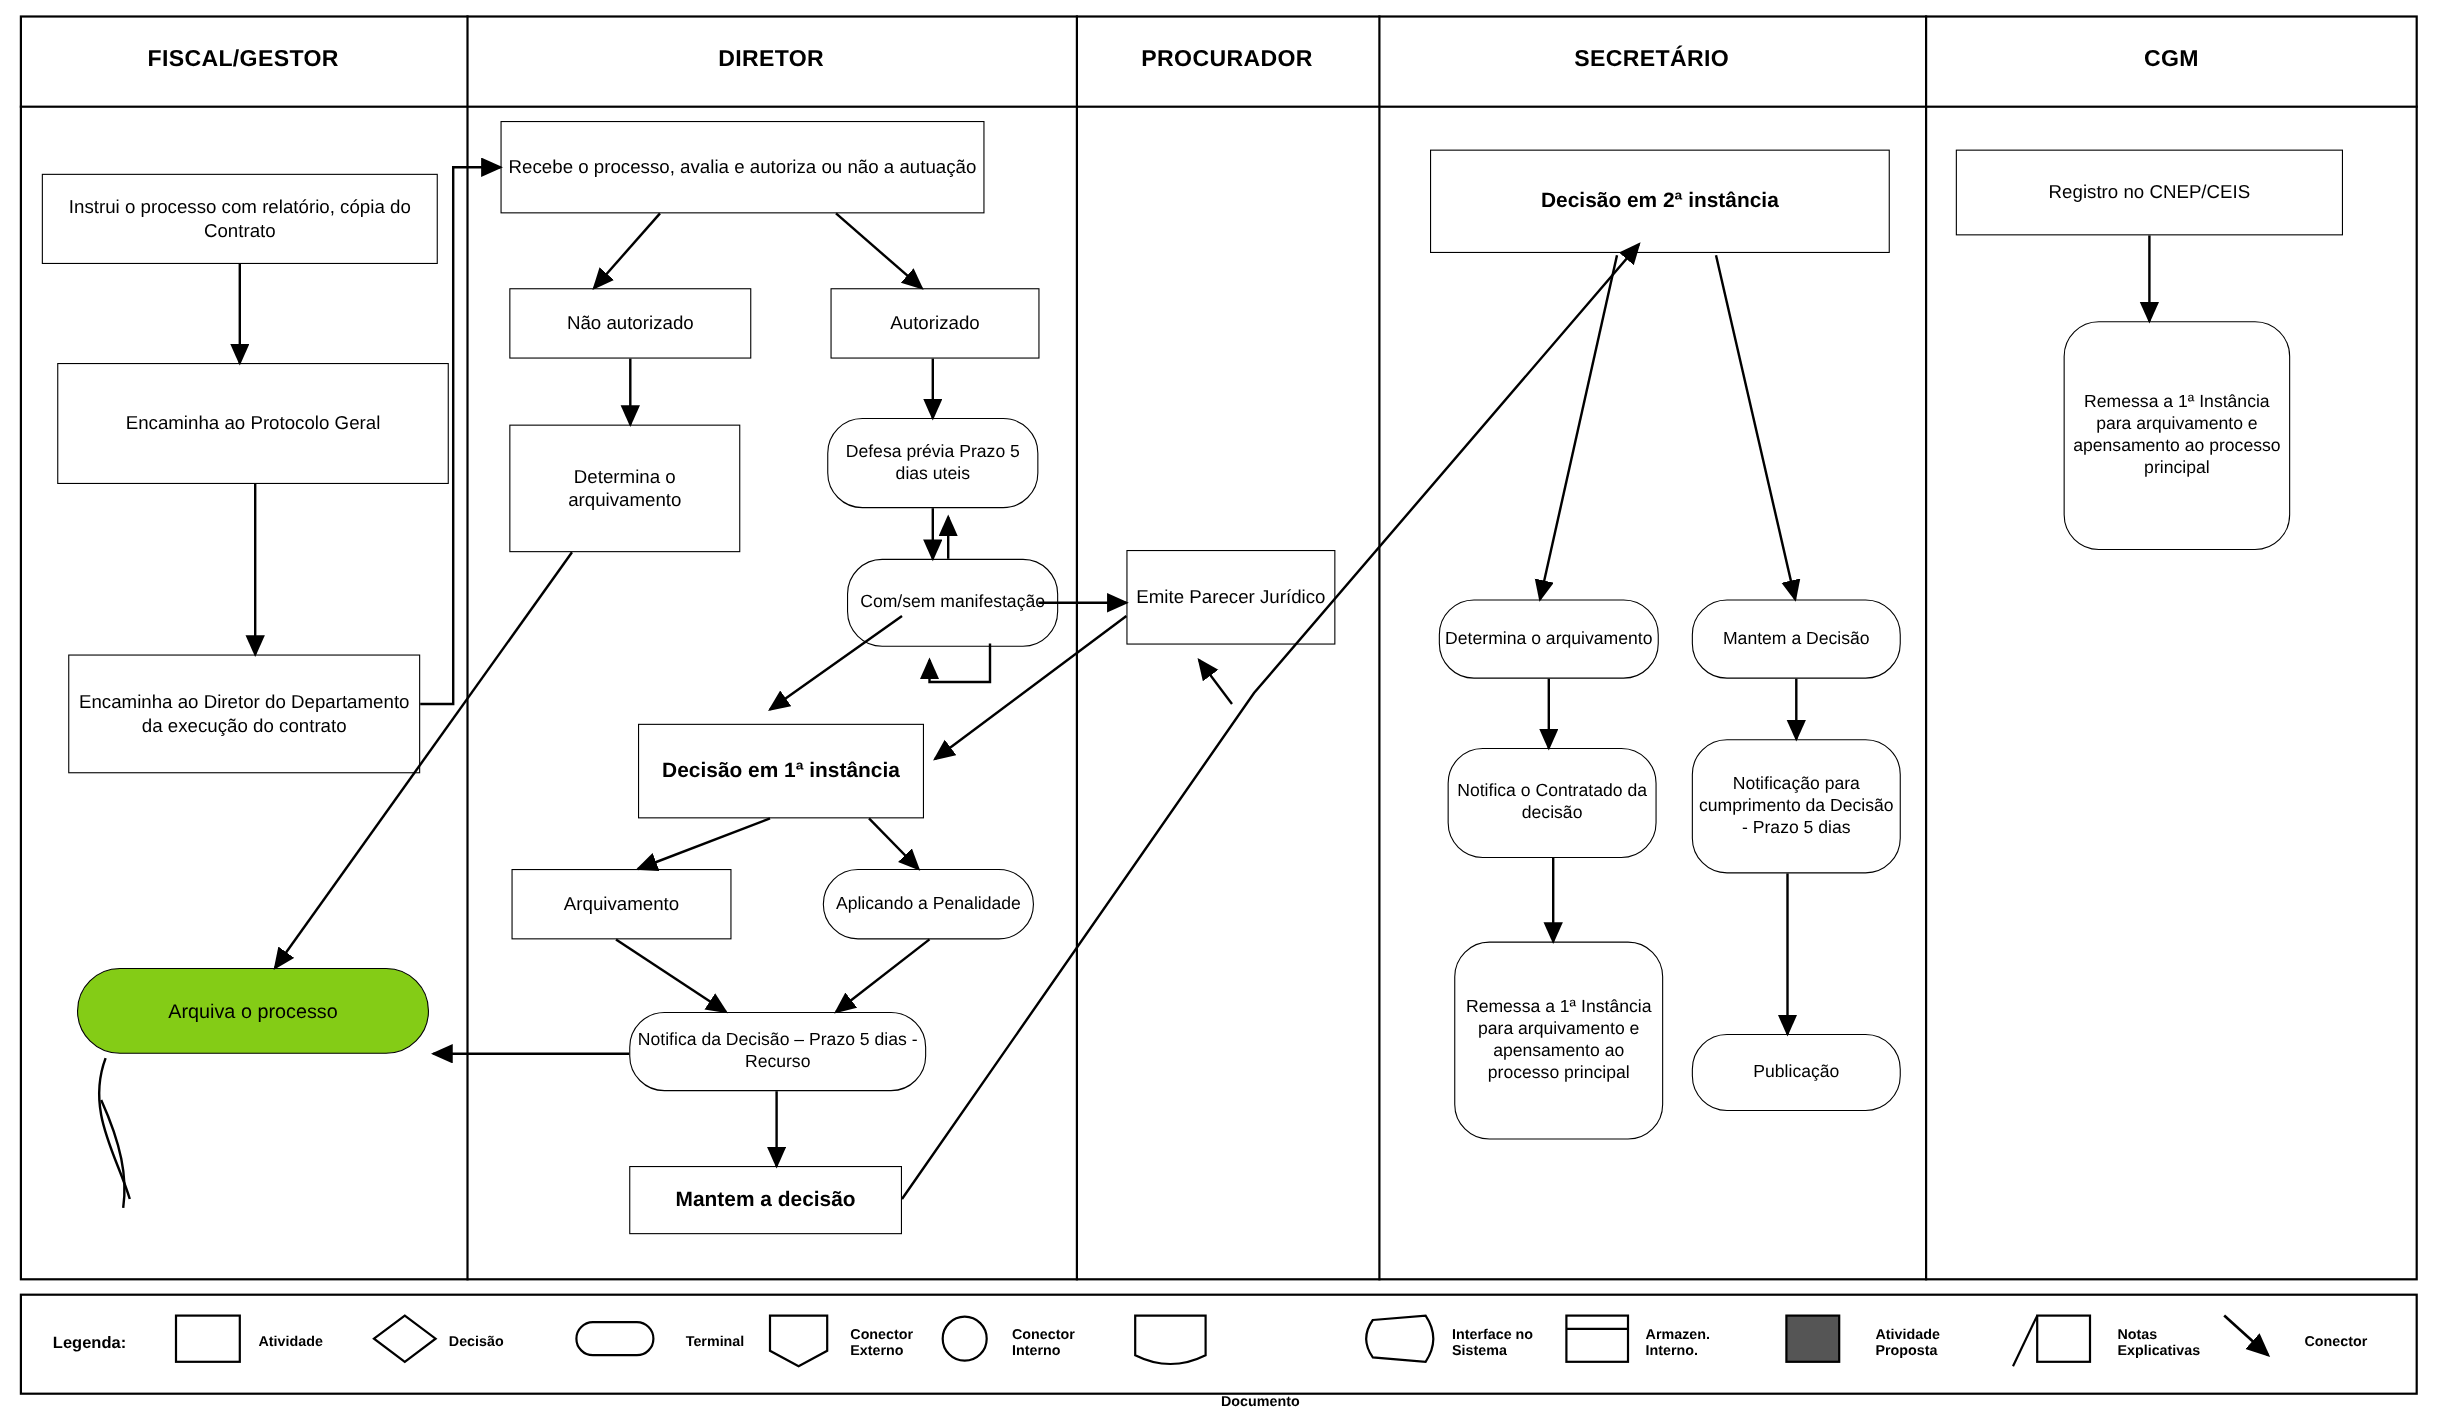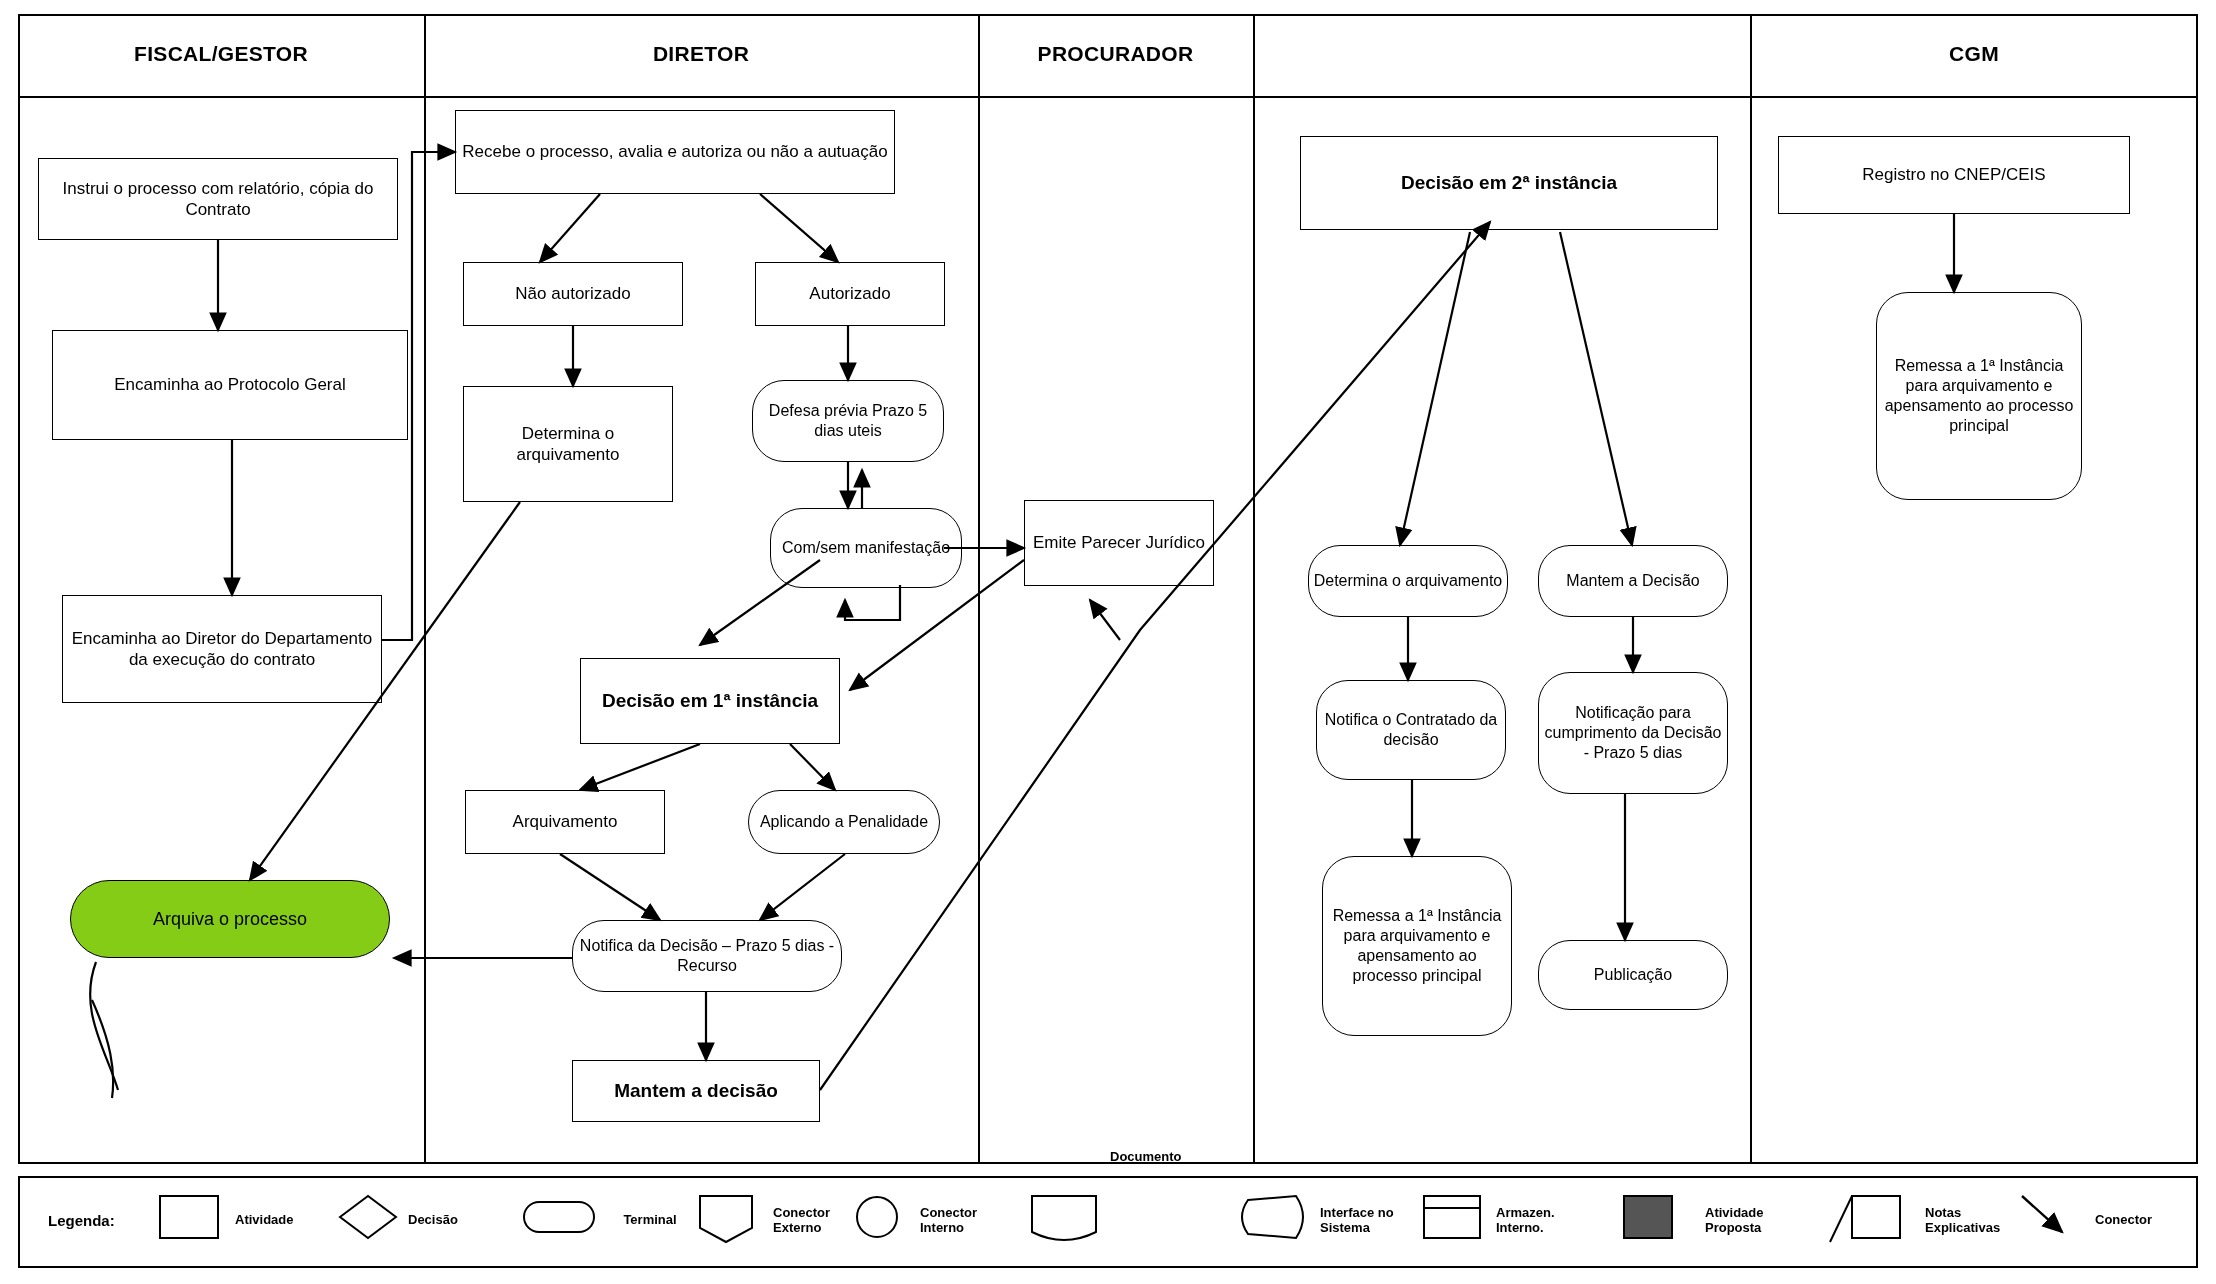--- a/index.html
+++ b/index.html
@@ -123,20 +123,21 @@
   <div class="header-rule"></div>
 
   <div class="lane-divider" style="left:424px;"></div>
   <div class="lane-divider" style="left:978px;"></div>
   <div class="lane-divider" style="left:1253px;"></div>
   <div class="lane-divider" style="left:1750px;"></div>
 
   <div class="lane-title" style="left:18px;  width:406px;">FISCAL/GESTOR</div>
   <div class="lane-title" style="left:424px; width:554px;">DIRETOR</div>
   <div class="lane-title" style="left:978px; width:275px;">PROCURADOR</div>
+  <div class="lane-title" style="left:1253px;width:497px;">SECRETÁRIO</div>
   <div class="lane-title" style="left:1750px;width:448px;">CGM</div>
 
   <div class="node" style="left:38px; top:158px; width:360px; height:82px;">Instrui o processo com relatório, cópia do Contrato</div>
 
   <div class="node" style="left:52px; top:330px; width:356px; height:110px;">Encaminha ao Protocolo Geral</div>
 
   <div class="node" style="left:62px; top:595px; width:320px; height:108px;">Encaminha ao Diretor do Departamento da execução do contrato</div>
 
   <div class="terminal" style="left:70px; top:880px; width:320px; height:78px;">Arquiva o processo</div>
 
@@ -183,21 +184,21 @@
   <div class="node small" style="left:1876px; top:292px; width:206px; height:208px;">Remessa a 1ª Instância para arquivamento e apensamento ao processo principal</div>
 
   <div class="legend-frame"></div>
   <div class="legend-label" style="left:48px; top:1212px;">Legenda:</div>
 
   <div class="legend-item-text" style="left:235px; top:1213px; width:90px;">Atividade</div>
   <div class="legend-item-text" style="left:408px; top:1213px; width:90px;">Decisão</div>
   <div class="legend-item-text" style="left:605px; top:1213px; width:90px;text-align:center;">Terminal</div>
   <div class="legend-item-text" style="left:773px; top:1206px; width:84px;">Conector Externo</div>
   <div class="legend-item-text" style="left:920px; top:1206px; width:84px;">Conector Interno</div>
-  <div class="legend-item-text" style="left:1110px; top:1150px; width:100px;">Documento</div>
+  <div class="legend-item-text" style="left:1110px; top:1267px; width:100px;">Documento</div>
   <div class="legend-item-text" style="left:1320px; top:1206px; width:84px;">Interface no Sistema</div>
   <div class="legend-item-text" style="left:1496px; top:1206px; width:92px;">Armazen. Interno.</div>
   <div class="legend-item-text" style="left:1705px; top:1206px; width:92px;">Atividade Proposta</div>
   <div class="legend-item-text" style="left:1925px; top:1206px; width:92px;">Notas Explicativas</div>
   <div class="legend-item-text" style="left:2095px; top:1213px; width:92px;">Conector</div>
 
   <svg class="wires" viewBox="0 0 2216 1284">
     <defs>
       <marker id="ah" markerWidth="11" markerHeight="11" refX="8" refY="4" orient="auto">
         <path d="M0,0 L9,4 L0,8 z" fill="#000"></path>

